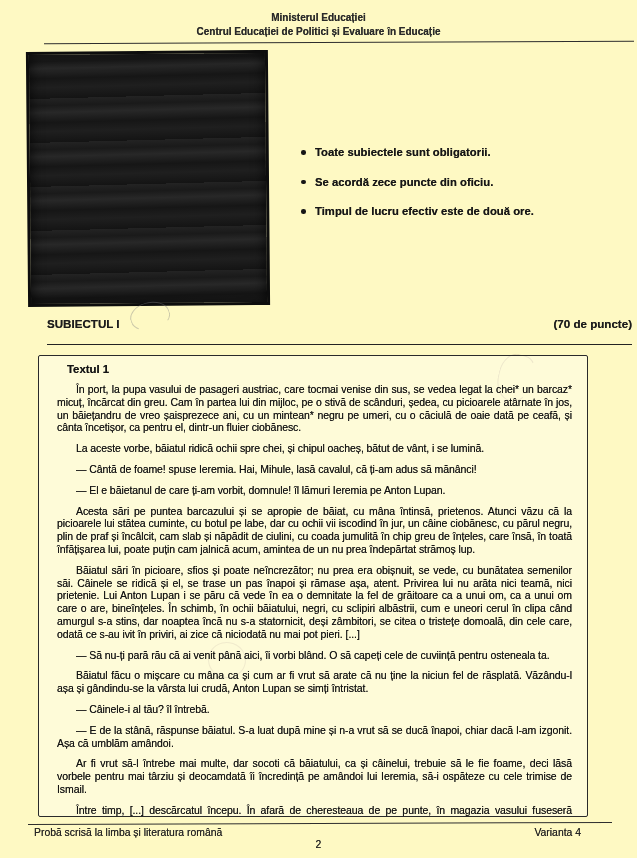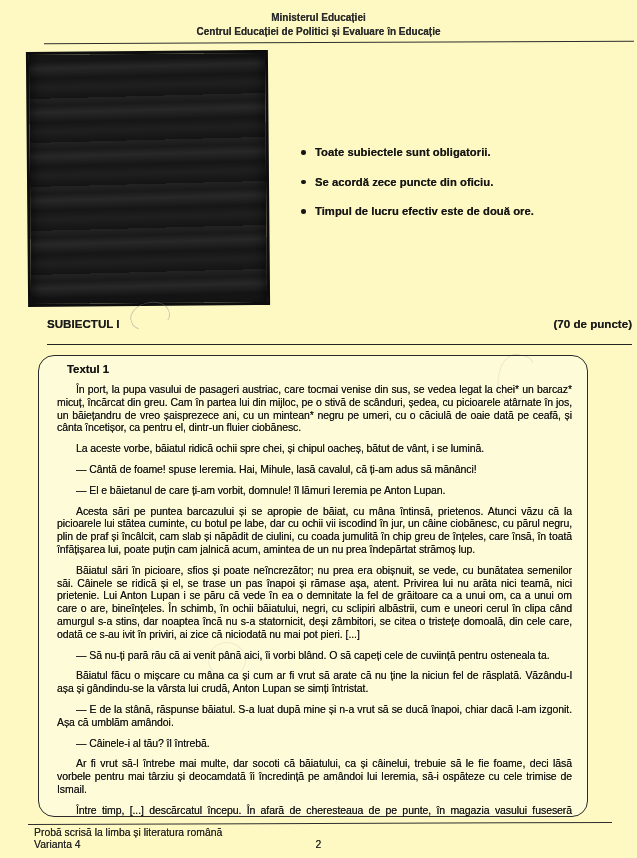--- a/index.html
+++ b/index.html
@@ -43,38 +43,38 @@
     display:flex; justify-content:space-between;
     font-weight:bold; font-size:11.6px; line-height:13px;
     border-bottom:1.8px solid #232323; padding-bottom:14px;
   }
   .instruction{
     position:absolute; left:46px; top:336px; width:560px;
     font-weight:bold; font-size:11.4px; line-height:13px; color:#141414;
   }
   .text-box{
     position:absolute; left:38px; top:355px; width:550px; height:462px; box-sizing:border-box;
-    border:1.7px solid #2a2a2a; border-radius:16px;
+    border:1.7px solid #2a2a2a; border-radius:2px;
     padding:4px 7px 0 10px; overflow:hidden; background:rgba(255,255,255,.35);
   }
   .text-heading{
     font-weight:bold; font-size:11.4px; margin:3px 0 3px 18px; color:#141414;
   }
   .text-body p{
     margin:8px; font-size:10.5px; line-height:12.8px; letter-spacing:-0.08px;
     text-align:justify; text-indent:19px; color:#121212;
   }
   .footer-rule{
     position:absolute; left:28px; top:823px; width:584px; height:0;
     border-top:1.8px solid #2e2e2e; transform:rotate(-0.2deg);
   }
   .footer-row{
     position:absolute; left:34px; top:827px; width:547px;
     display:flex; justify-content:space-between;
-    font-size:10.4px; line-height:12px; color:#242424;flex-direction:column;
+    font-size:10.4px; line-height:12px; color:#242424;
   }
   .page-number{
     position:absolute; left:0; top:839px; width:637px; text-align:center;
     font-size:10.4px; color:#242424;
   }
   .artifact{ position:absolute; pointer-events:none; }
   .artifact.a1{
     left:130px; top:302px; width:38px; height:26px;
     border:1.6px solid rgba(125,125,130,.38); border-radius:60% 70% 55% 65%;
     border-bottom-color:transparent; transform:rotate(-18deg);
@@ -136,23 +136,23 @@
         <p>— El e băietanul de care ți-am vorbit, domnule! îl lămuri Ieremia pe Anton Lupan.</p>
 
         <p>Acesta sări pe puntea barcazului și se apropie de băiat, cu mâna întinsă, prietenos. Atunci văzu că la picioarele lui stătea cuminte, cu botul pe labe, dar cu ochii vii iscodind în jur, un câine ciobănesc, cu părul negru, plin de praf și încâlcit, cam slab și năpădit de ciulini, cu coada jumulită în chip greu de înțeles, care însă, în toată înfățișarea lui, poate puțin cam jalnică acum, amintea de un nu prea îndepărtat strămoș lup.</p>
 
         <p>Băiatul sări în picioare, sfios și poate neîncrezător; nu prea era obișnuit, se vede, cu bunătatea semenilor săi. Câinele se ridică și el, se trase un pas înapoi și rămase așa, atent. Privirea lui nu arăta nici teamă, nici prietenie. Lui Anton Lupan i se păru că vede în ea o demnitate la fel de grăitoare ca a unui om, ca a unui om care o are, bineînțeles. În schimb, în ochii băiatului, negri, cu sclipiri albăstrii, cum e uneori cerul în clipa când amurgul s-a stins, dar noaptea încă nu s-a statornicit, deși zâmbitori, se citea o tristețe domoală, din cele care, odată ce s-au ivit în priviri, ai zice că niciodată nu mai pot pieri. [...]</p>
 
         <p>— Să nu-ți pară rău că ai venit până aici, îi vorbi blând. O să capeți cele de cuviință pentru osteneala ta.</p>
 
         <p>Băiatul făcu o mișcare cu mâna ca și cum ar fi vrut să arate că nu ține la niciun fel de răsplată. Văzându-l așa și gândindu-se la vârsta lui crudă, Anton Lupan se simți întristat.</p>
 
+        <p>— Câinele-i al tău? îl întrebă.</p>
+
         <p>— E de la stână, răspunse băiatul. S-a luat după mine și n-a vrut să se ducă înapoi, chiar dacă l-am izgonit. Așa că umblăm amândoi.</p>
-
-        <p>— Câinele-i al tău? îl întrebă.</p>
 
         <p>Ar fi vrut să-l întrebe mai multe, dar socoti că băiatului, ca și câinelui, trebuie să le fie foame, deci lăsă vorbele pentru mai târziu și deocamdată îi încredință pe amândoi lui Ieremia, să-i ospăteze cu cele trimise de Ismail.</p>
 
         <p>Între timp, [...] descărcatul începu. În afară de cheresteaua de pe punte, în magazia vasului fuseseră înghesuite până sus fel de fel de materiale, în lăzi, în baloturi, în cutii de tablă, în bidoane și-n saci. Ieremia le cumpărase după listă și le orânduise sârguincios. Erau cabluri de oțel și parâme de felurite grosimi, făcute colaci, erau bare de fier, șuruburi, cuie, butoiașe cu ulei de in, cutii de vopsea, pânză groasă de vele, cu urzeală de cânepă și bătătura de bumbac și încă multe altele pe care nu le puteai descurca decât dacă aveai lista lor în cap. [...]</p>
 
         <p>— N-ai vrea să rămâi cu noi?</p>
 
         <p>Anton Lupan se ridică:</p>
       </div>
   </div>

